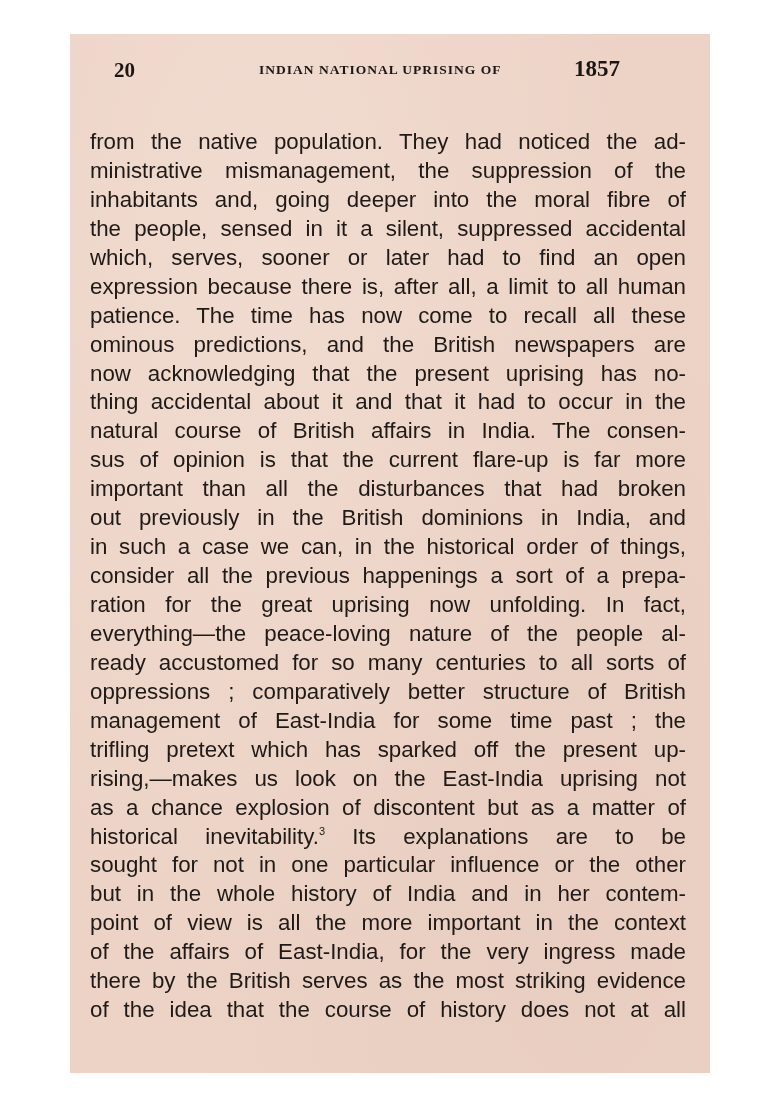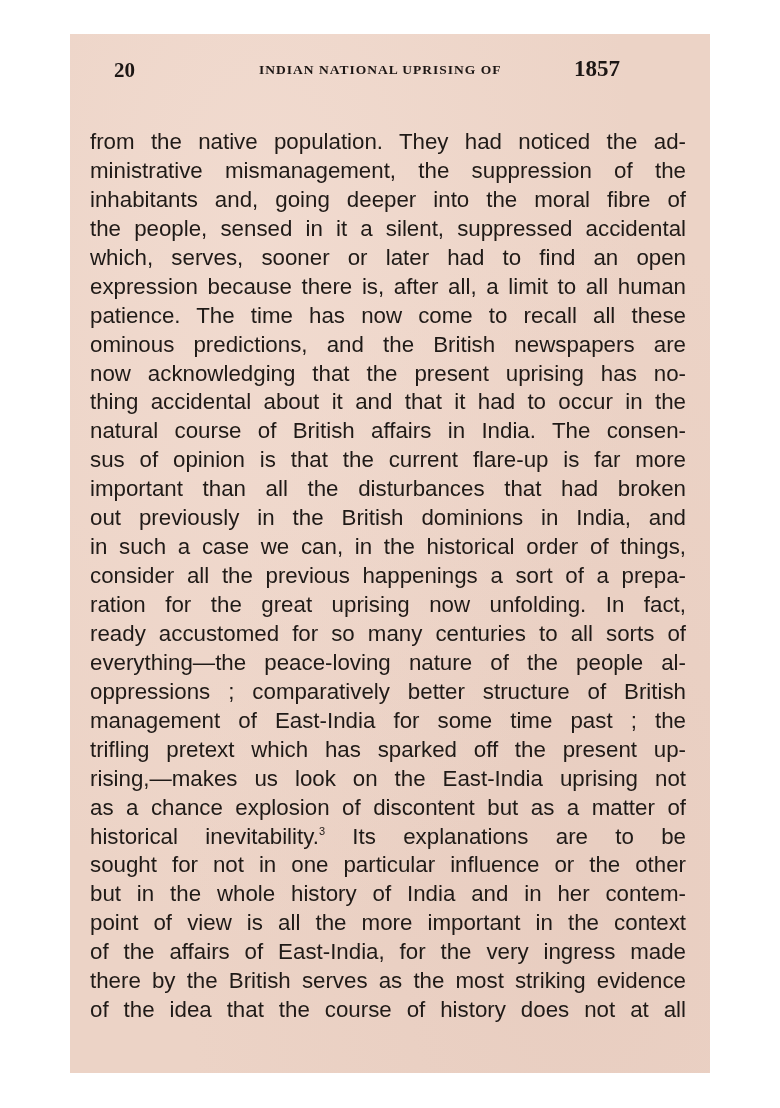--- a/index.html
+++ b/index.html
@@ -106,22 +106,22 @@
     <span class="line">ominous predictions, and the British newspapers are</span>
     <span class="line">now acknowledging that the present uprising has no-</span>
     <span class="line">thing accidental about it and that it had to occur in the</span>
     <span class="line">natural course of British affairs in India. The consen-</span>
     <span class="line">sus of opinion is that the current flare-up is far more</span>
     <span class="line">important than all the disturbances that had broken</span>
     <span class="line">out previously in the British dominions in India, and</span>
     <span class="line">in such a case we can, in the historical order of things,</span>
     <span class="line">consider all the previous happenings a sort of a prepa-</span>
     <span class="line">ration for the great uprising now unfolding. In fact,</span>
+    <span class="line">everything—the peace-loving nature of the people al-</span>
     <span class="line">ready accustomed for so many centuries to all sorts of</span>
-    <span class="line">everything—the peace-loving nature of the people al-</span>
     <span class="line">oppressions ; comparatively better structure of British</span>
     <span class="line">management of East-India for some time past ; the</span>
     <span class="line">trifling pretext which has sparked off the present up-</span>
     <span class="line">rising,—makes us look on the East-India uprising not</span>
     <span class="line">as a chance explosion of discontent but as a matter of</span>
     <span class="line"><span>historical inevitability.</span><sup class="fn">3</sup><span> Its explanations are to be</span></span>
     <span class="line">sought for not in one particular influence or the other</span>
     <span class="line">but in the whole history of India and in her contem-</span>
     <span class="line">point of view is all the more important in the context</span>
     <span class="line">of the affairs of East-India, for the very ingress made</span>

